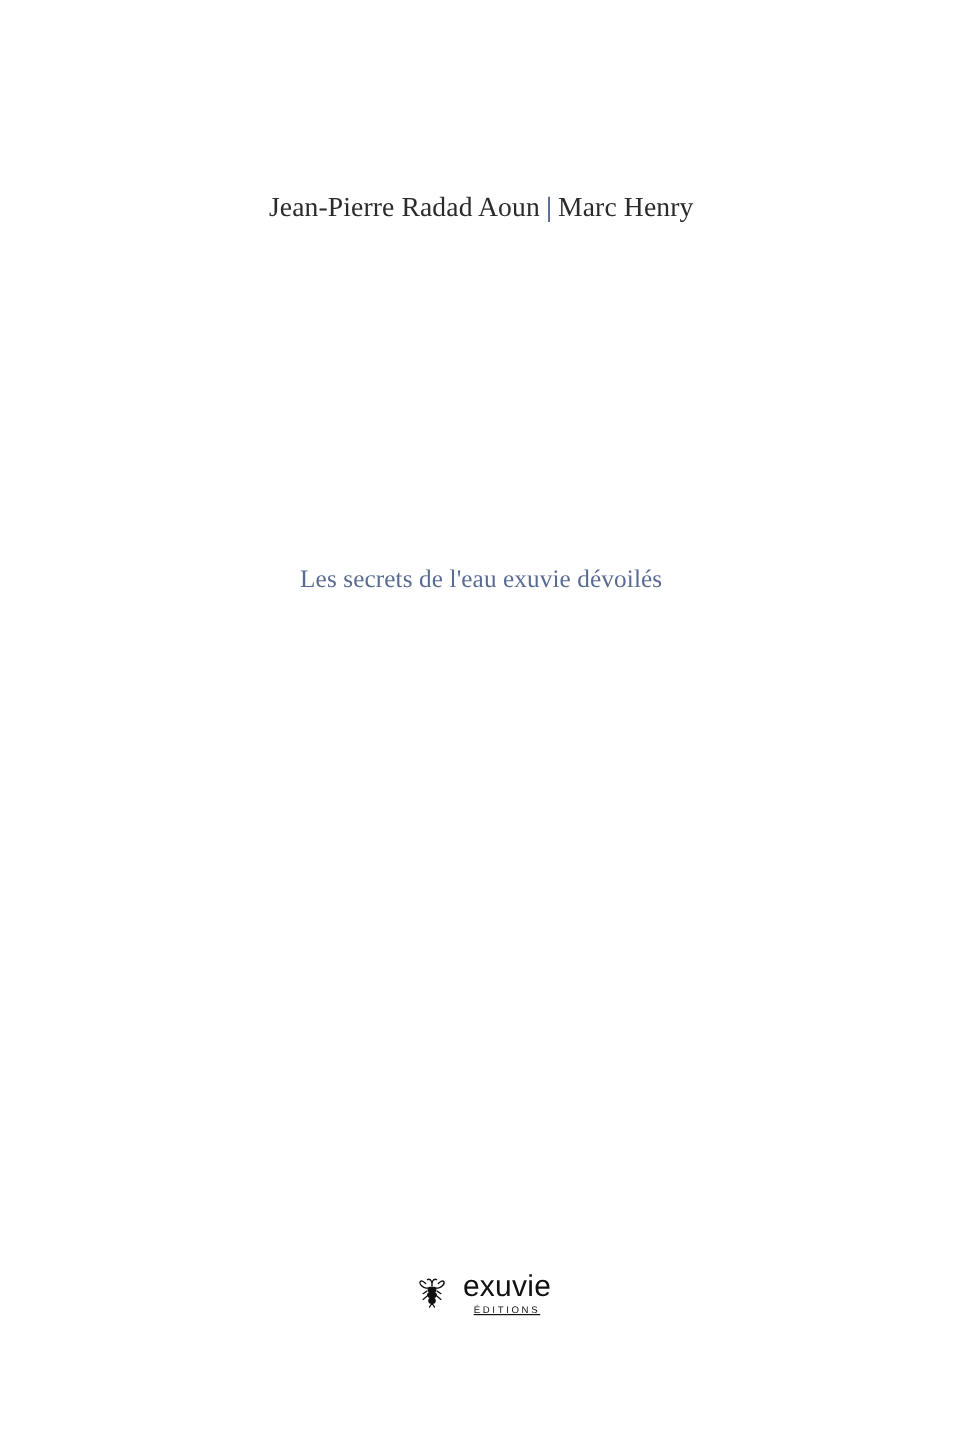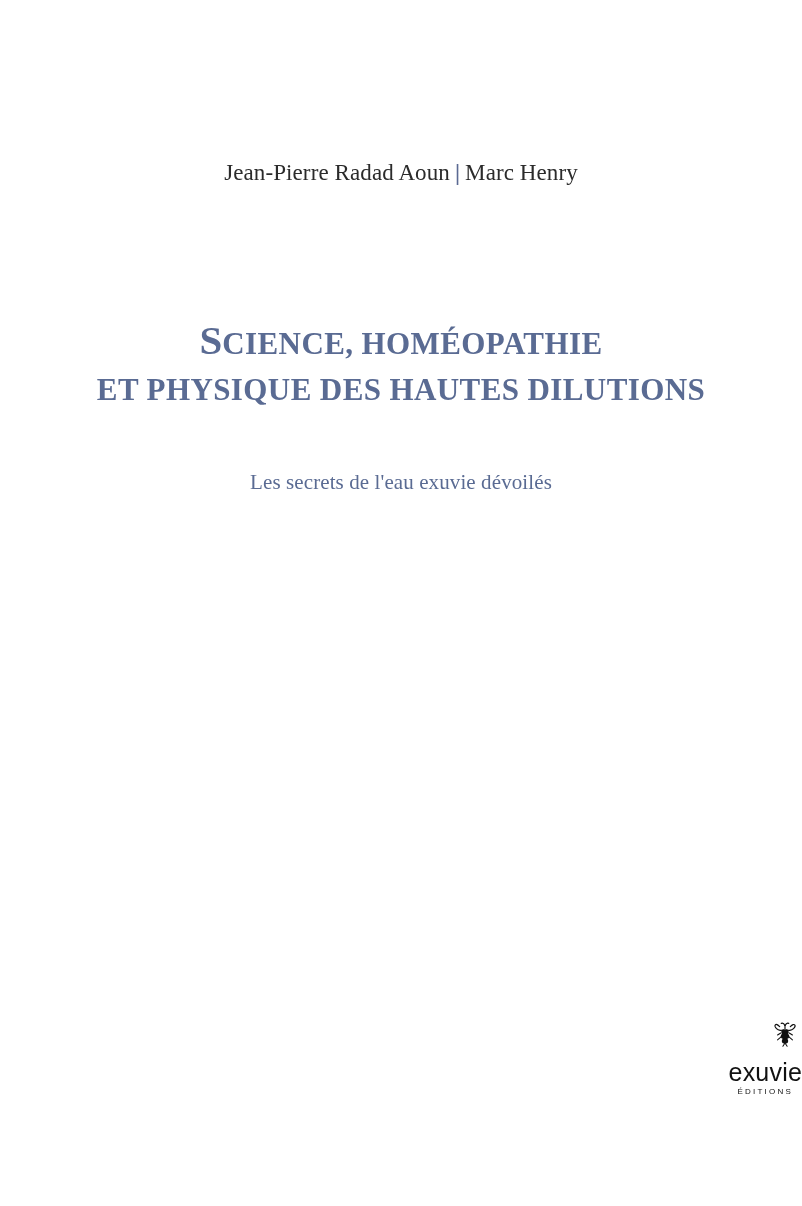--- a/index.html
+++ b/index.html
@@ -83,23 +83,22 @@
   }
 
   
   .publisher {
     position: absolute;
     bottom: 110px;
     left: 0;
     width: 100%;
     display: flex;
     justify-content: center;
-    align-items: flex-end;
+    align-items: flex-start;
     gap: 9px;
-    flex-direction: column;
   }
   .bee-icon {
     width: 34px;
     height: 34px;
     display: block;
   }
   .publisher-text {
     display: flex;
     flex-direction: column;
     align-items: center;
@@ -110,35 +109,32 @@
     font-size: 25px;
     color: #111111;
     letter-spacing: 0.2px;
   }
   .publisher-sub {
     font-family: "Liberation Sans", sans-serif;
     font-size: 8px;
     letter-spacing: 2.2px;
     color: #111111;
     margin-top: 3px;
+    text-decoration: underline;
   }
 </style>
 </head>
 <body>
 
 <div class="page">
 
   <div class="authors">
     <span>Jean-Pierre Radad Aoun</span><span class="sep">|</span><span>Marc Henry</span>
   </div>
 
-  <div class="title-block">
-    <span class="title-line title-line-1"><span class="drop">S</span><span>CIENCE, HOMÉOPATHIE</span></span>
-    <span class="title-line title-line-2">ET PHYSIQUE DES HAUTES DILUTIONS</span>
-  </div>
 
   <div class="subtitle">Les secrets de l'eau exuvie dévoilés</div>
 
   <div class="publisher">
     <span class="bee-icon-wrap">
       <svg class="bee-icon" viewBox="0 0 64 64" xmlns="http://www.w3.org/2000/svg" aria-hidden="true">
         <g fill="none" stroke="#111111" stroke-width="2.2" stroke-linecap="round">
           <path d="M22 18 C14 10, 10 16, 16 22 C20 26, 26 26, 29 24"></path>
           <path d="M42 18 C50 10, 54 16, 48 22 C44 26, 38 26, 35 24"></path>
           <path d="M32 22 L32 16"></path>

